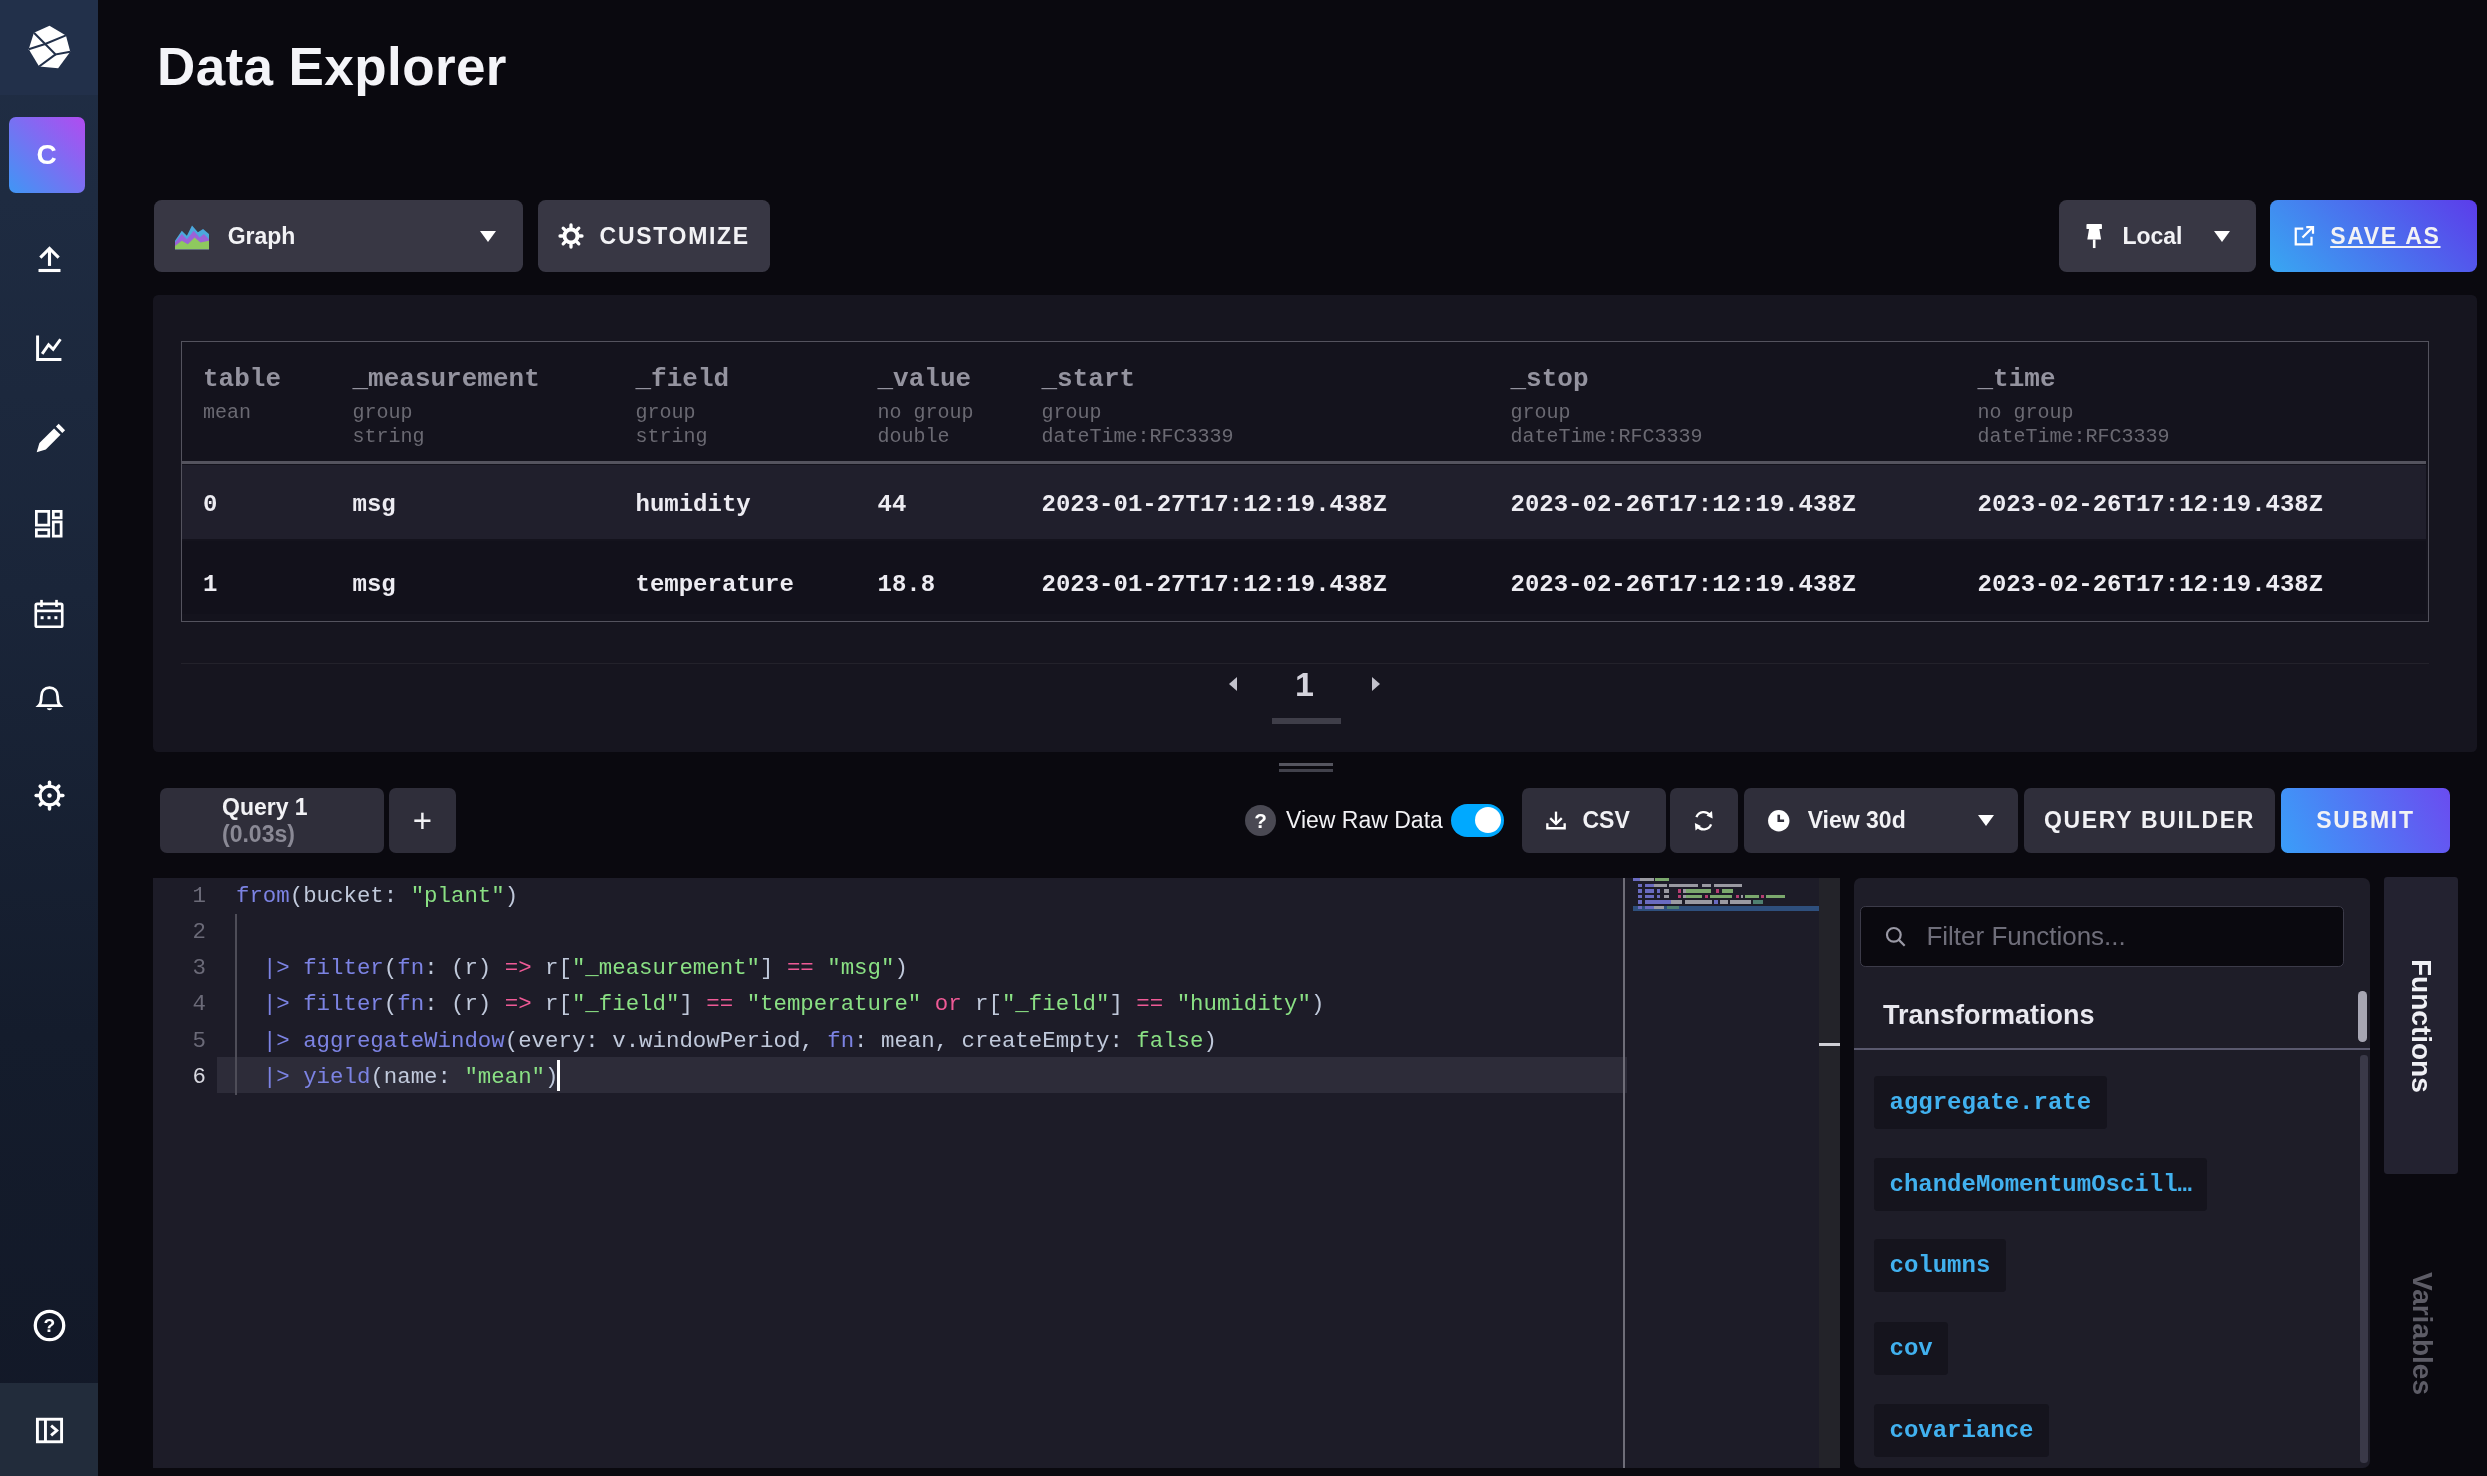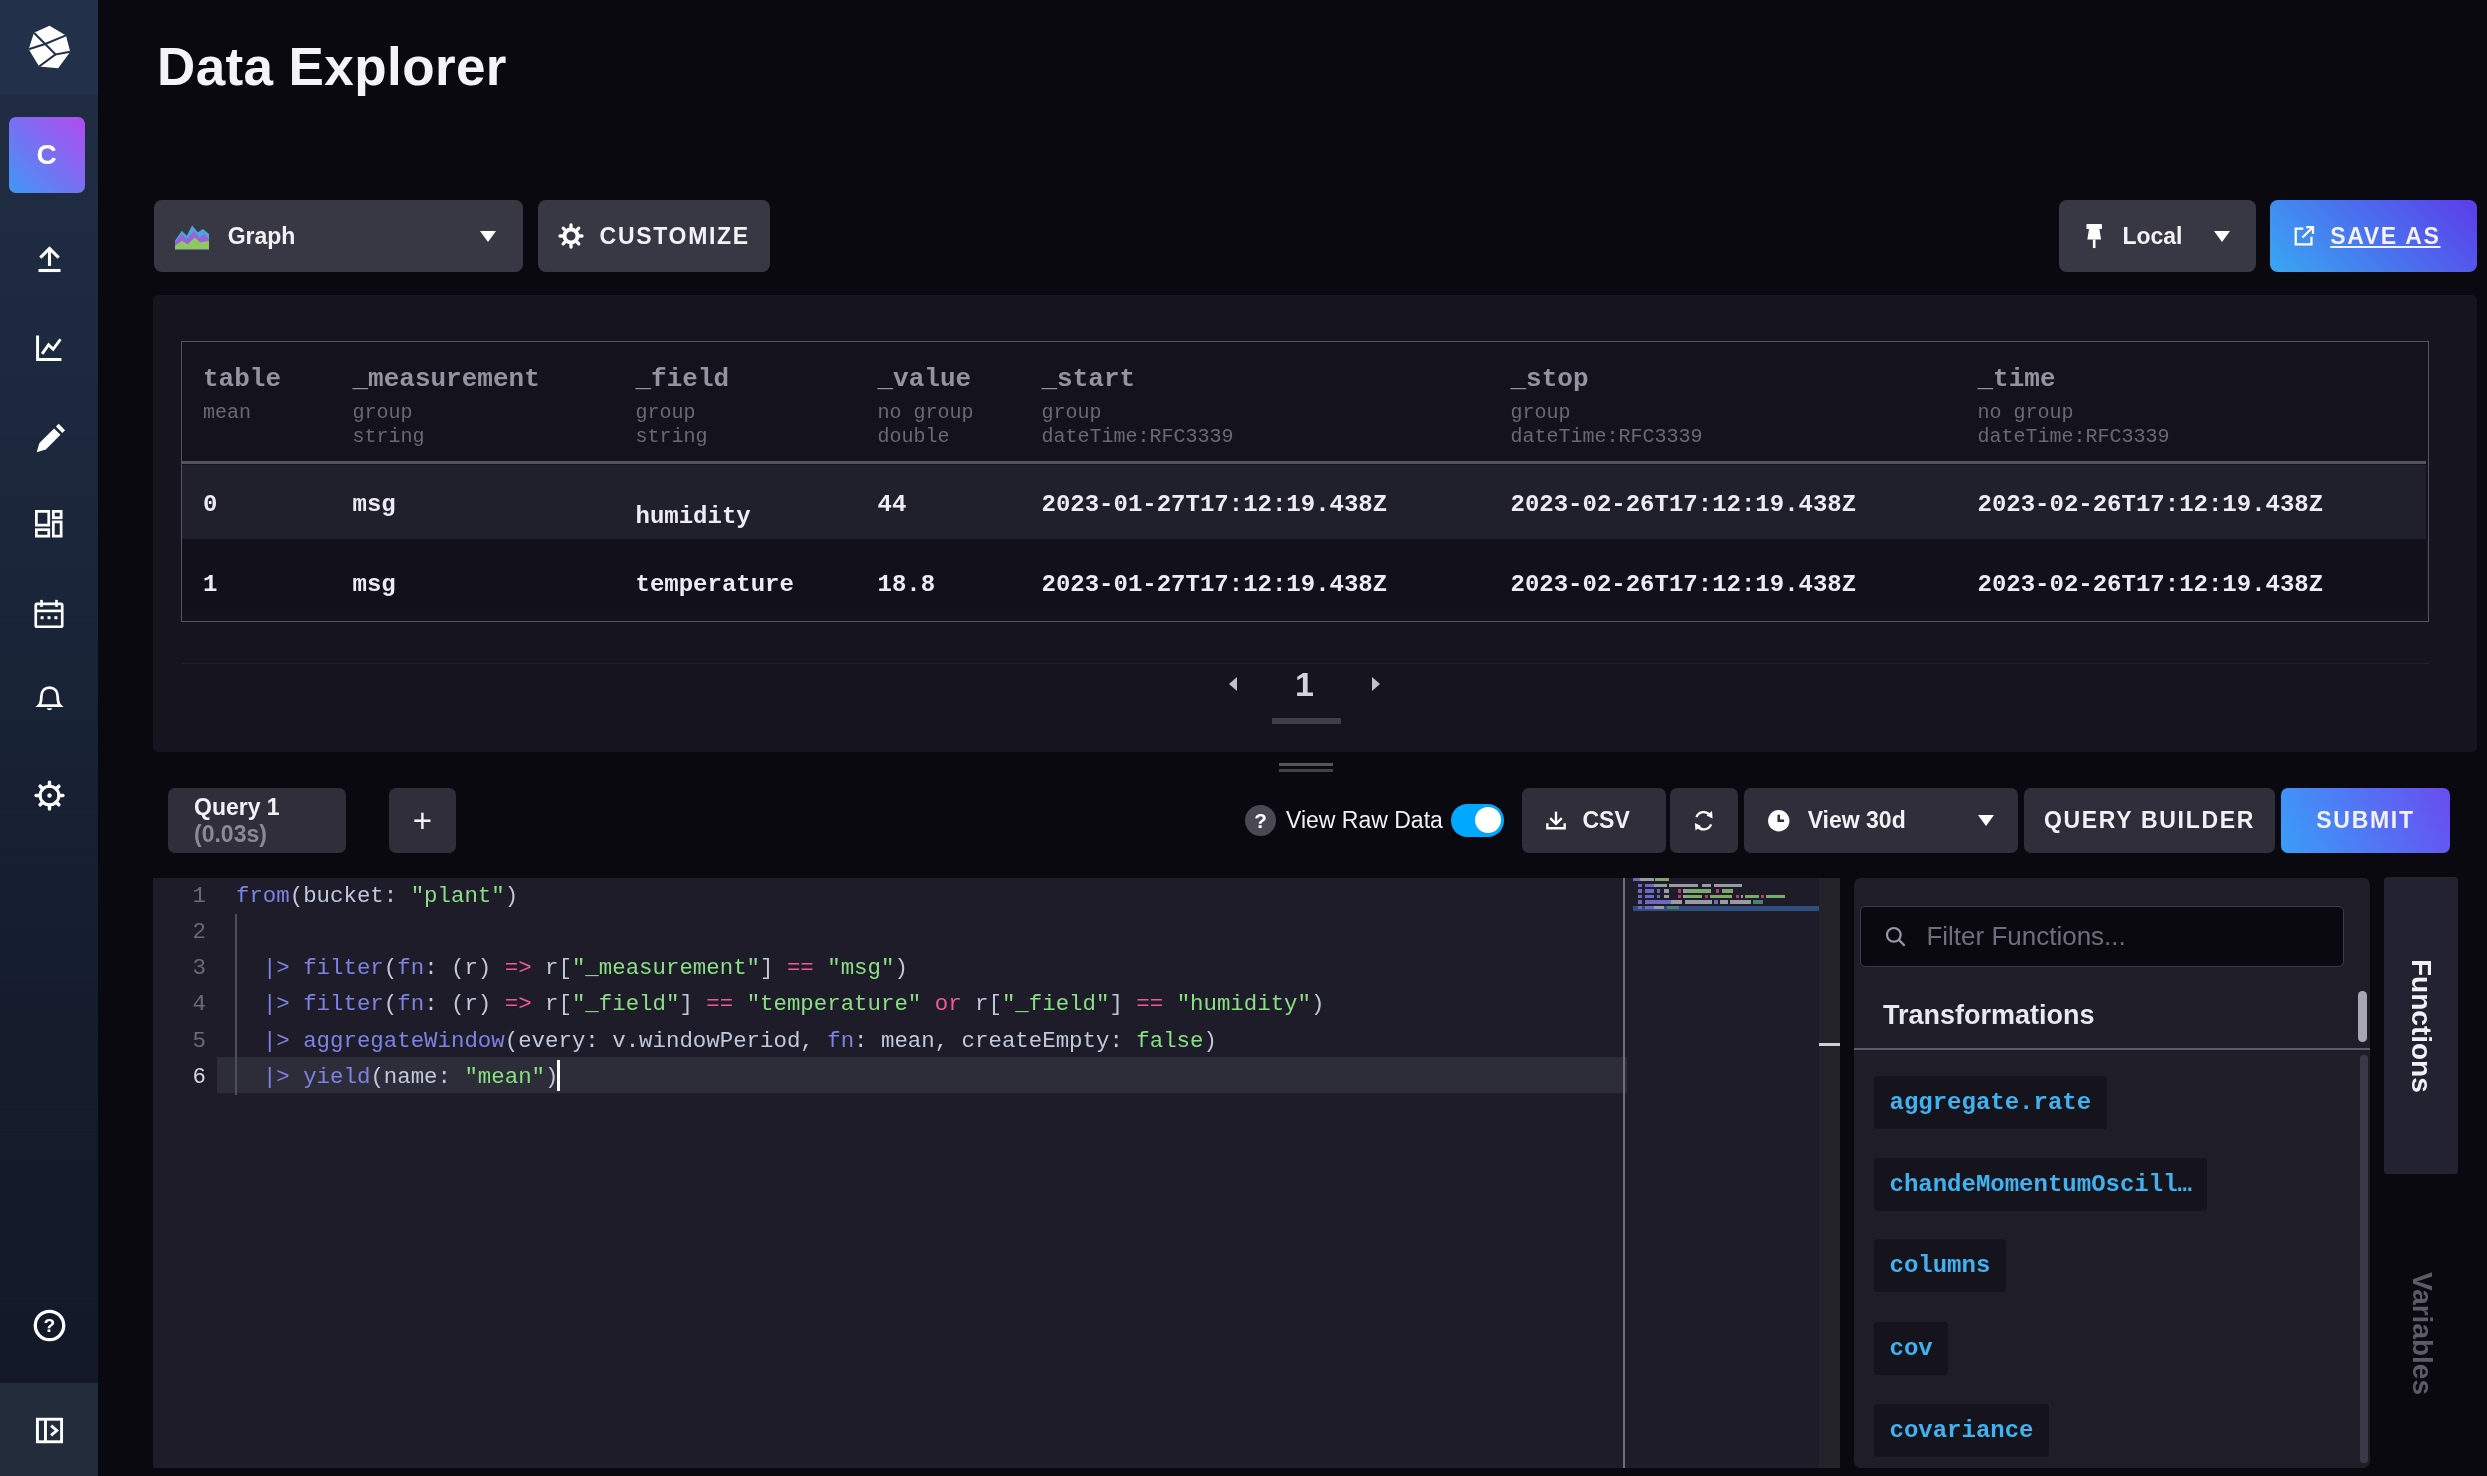--- a/index.html
+++ b/index.html
@@ -213,21 +213,21 @@
       <div class="ts" style="left:696px; top:59px;">no group<br>double</div>
       <div class="th" style="left:860px;">_start</div>
       <div class="ts" style="left:860px; top:59px;">group<br>dateTime:RFC3339</div>
       <div class="th" style="left:1329px;">_stop</div>
       <div class="ts" style="left:1329px; top:59px;">group<br>dateTime:RFC3339</div>
       <div class="th" style="left:1796px;">_time</div>
       <div class="ts" style="left:1796px; top:59px;">no group<br>dateTime:RFC3339</div>
 
       <div class="cell" style="left:21.5px; top:149px;">0</div>
       <div class="cell" style="left:171px; top:149px;">msg</div>
-      <div class="cell" style="left:454px; top:149px;margin-top:12px;">humidity</div>
+      <div class="cell" style="left:454px; top:149px;">humidity</div>
       <div class="cell" style="left:696px; top:149px;">44</div>
       <div class="cell" style="left:860px; top:149px;">2023-01-27T17:12:19.438Z</div>
       <div class="cell" style="left:1329px; top:149px;">2023-02-26T17:12:19.438Z</div>
       <div class="cell" style="left:1796px; top:149px;">2023-02-26T17:12:19.438Z</div>
 
       <div class="cell" style="left:21.5px; top:229px;">1</div>
       <div class="cell" style="left:171px; top:229px;">msg</div>
       <div class="cell" style="left:454px; top:229px;">temperature</div>
       <div class="cell" style="left:696px; top:229px;">18.8</div>
       <div class="cell" style="left:860px; top:229px;">2023-01-27T17:12:19.438Z</div>
@@ -238,21 +238,21 @@
 
     <div style="position:absolute; left:1076px; top:382px; width:0; height:0; border-top:7.7px solid transparent; border-bottom:7.7px solid transparent; border-right:8.6px solid #c2c1cb;"></div>
     <div style="position:absolute; left:1219px; top:382px; width:0; height:0; border-top:7.7px solid transparent; border-bottom:7.7px solid transparent; border-left:8.6px solid #c2c1cb;"></div>
     <div style="position:absolute; left:1117px; top:370px; width:69px; text-align:center; font-size:34px; font-weight:bold; color:#d4d3dc;">1</div>
     <div style="position:absolute; left:1119px; top:423px; width:69px; height:6px; background:#3f3e49;"></div>
   </div>
 
   <div class="abs" style="left:1279px; top:763px; width:54px; height:3.4px; background:#55555f;"></div>
   <div class="abs" style="left:1279px; top:769px; width:54px; height:3.4px; background:#42424c;"></div>
 
-  <div class="qbtn" style="left:168px; width:178px;">
+  <div class="qbtn" style="left:160px; width:224px;padding-left:36px;">
     <span style="margin-left:26px;">Query 1 <span style="color:#8a8995;">(0.03s)</span></span>
   </div>
   <div class="qbtn" style="left:389px; width:67px; justify-content:center; font-weight:normal; font-size:33px;">+</div>
 
   <div class="abs" style="left:1245px; top:805px; width:31px; height:31px; border-radius:50%; background:#4a4953; color:#fff; font-weight:bold; font-size:20.7px; display:flex; align-items:center; justify-content:center;">?</div>
   <div class="abs" style="left:1286px; top:807px; font-size:23px; color:#f2f2f5;">View Raw Data</div>
   <div class="abs" style="left:1451px; top:804px; width:53px; height:33px; border-radius:16.4px; background:#00a9ff;">
     <div style="position:absolute; right:3.4px; top:3.4px; width:26px; height:26px; border-radius:50%; background:#fff;"></div>
   </div>
 

